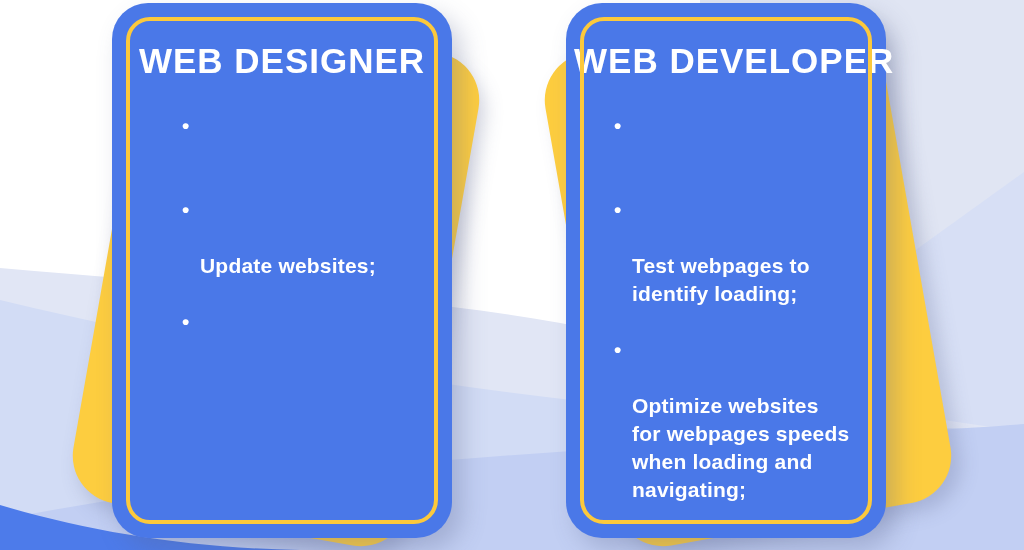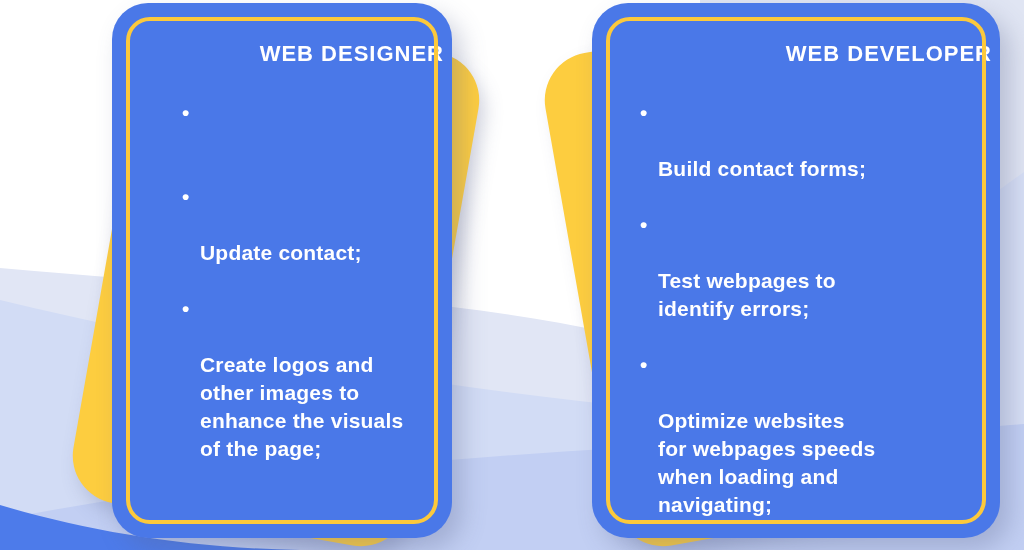--- a/index.html
+++ b/index.html
@@ -41,32 +41,32 @@
     top: 3px;
     width: 340px;
     height: 535px;
     background: #4a78e8;
     border-radius: 36px;
     z-index: 2;
     box-shadow: 10px 12px 24px rgba(90, 100, 140, 0.30);
     color: #ffffff;
   }
   .card.left  { left: 112px; }
-  .card.right { left: 592px; width: 408px; }
+  .card.right { left: 566px; width: 320px; }
   .card-frame {
     position: absolute;
     inset: 14px;
     border: 4px solid #fcc93c;
     border-radius: 24px;
     pointer-events: none;
   }
   .card-title {
     margin: 40px 8px 0;
-    text-align: right;
-    font-size: 22px;
+    text-align: center;
+    font-size: 35px;
     font-weight: 700;
     letter-spacing: 1px;
     line-height: 1;
     white-space: nowrap;
   }
   .bullet-list {
     list-style: none;
     margin: 34px 0 0;
     padding: 0 30px 0 70px;
   }
@@ -107,45 +107,40 @@
 
   <section class="card left">
     <div class="card-frame"></div>
     <h2 class="card-title">WEB DESIGNER</h2>
     <ul class="bullet-list">
       <li class="bullet-item">
         <span class="bullet-dot">•</span>
       </li>
       <li class="bullet-item">
         <span class="bullet-dot">•</span>
-        <span>Update contact;</span>
+        <span>Update websites;</span>
       </li>
       <li class="bullet-item">
         <span class="bullet-dot">•</span>
-        <span>Create logos and
-other images to
-enhance the visuals
-of the page;</span>
       </li>
 
     </ul>
   </section>
 
   <section class="card right">
     <div class="card-frame"></div>
     <h2 class="card-title">WEB DEVELOPER</h2>
     <ul class="bullet-list">
       <li class="bullet-item">
         <span class="bullet-dot">•</span>
-        <span>Build contact forms;</span>
       </li>
       <li class="bullet-item">
         <span class="bullet-dot">•</span>
         <span>Test webpages to
-identify errors;</span>
+identify loading;</span>
       </li>
       <li class="bullet-item">
         <span class="bullet-dot">•</span>
         <span>Optimize websites
 for webpages speeds
 when loading and
 navigating;</span>
       </li>
 
     </ul>

